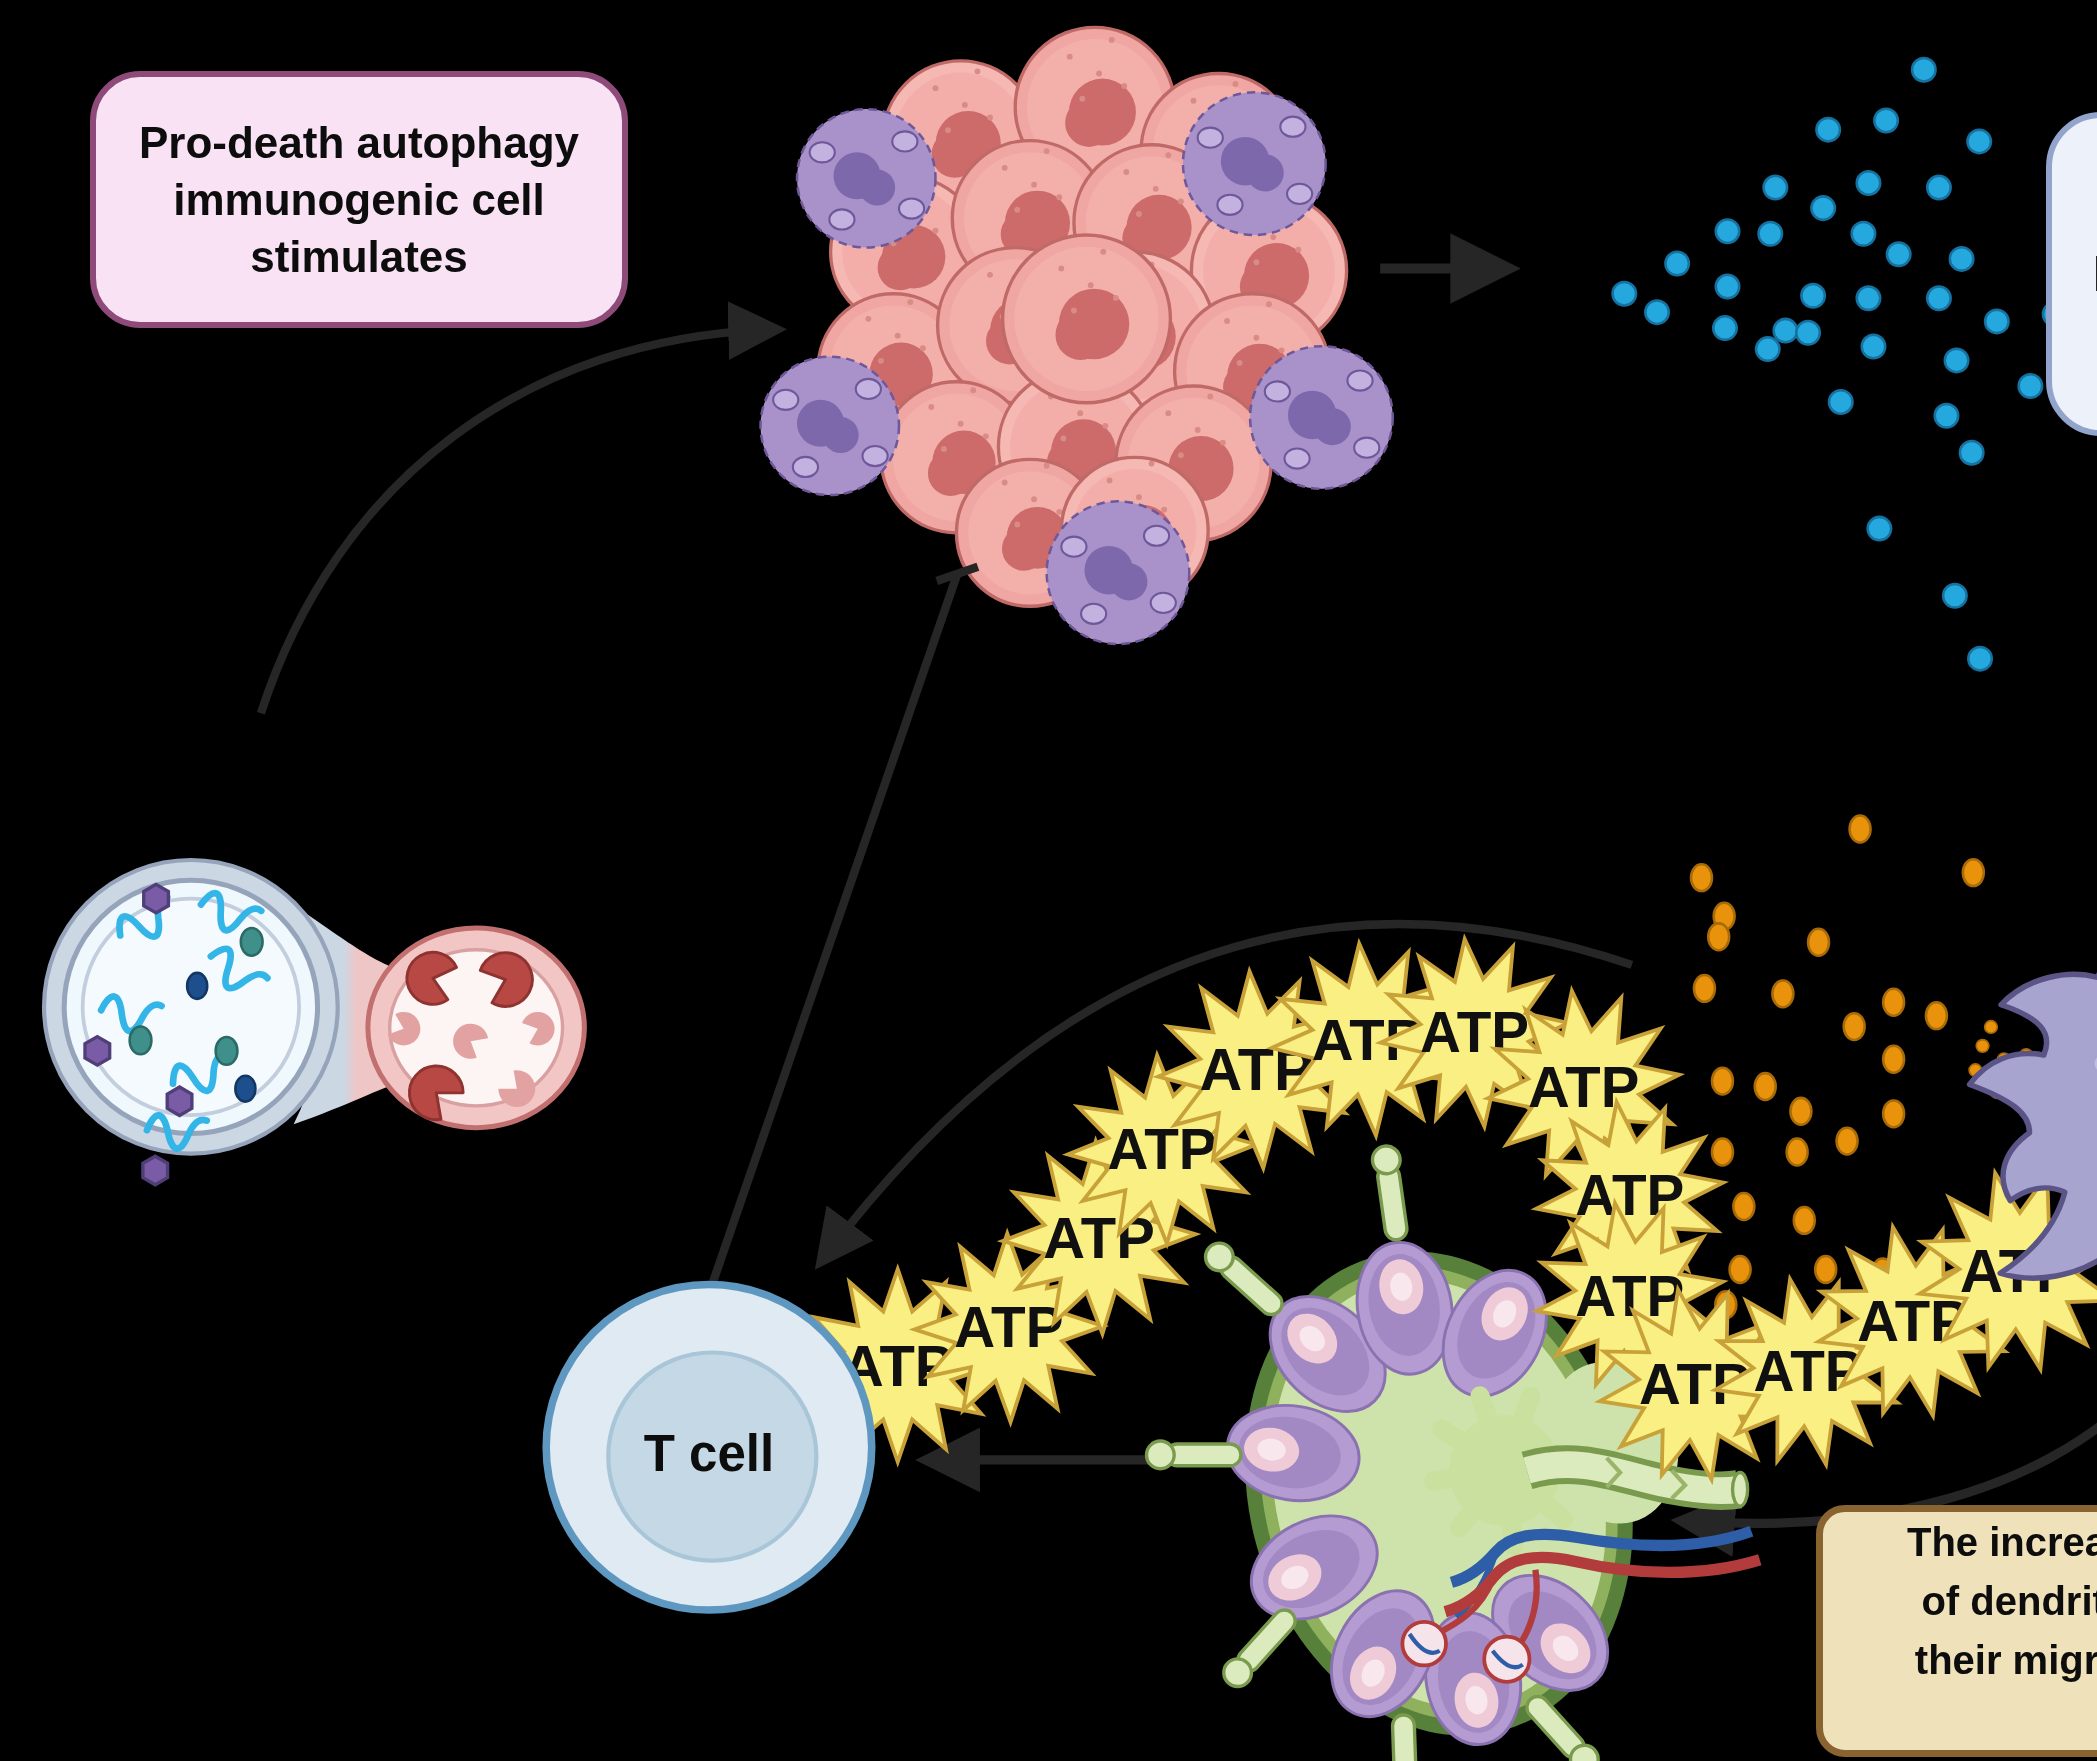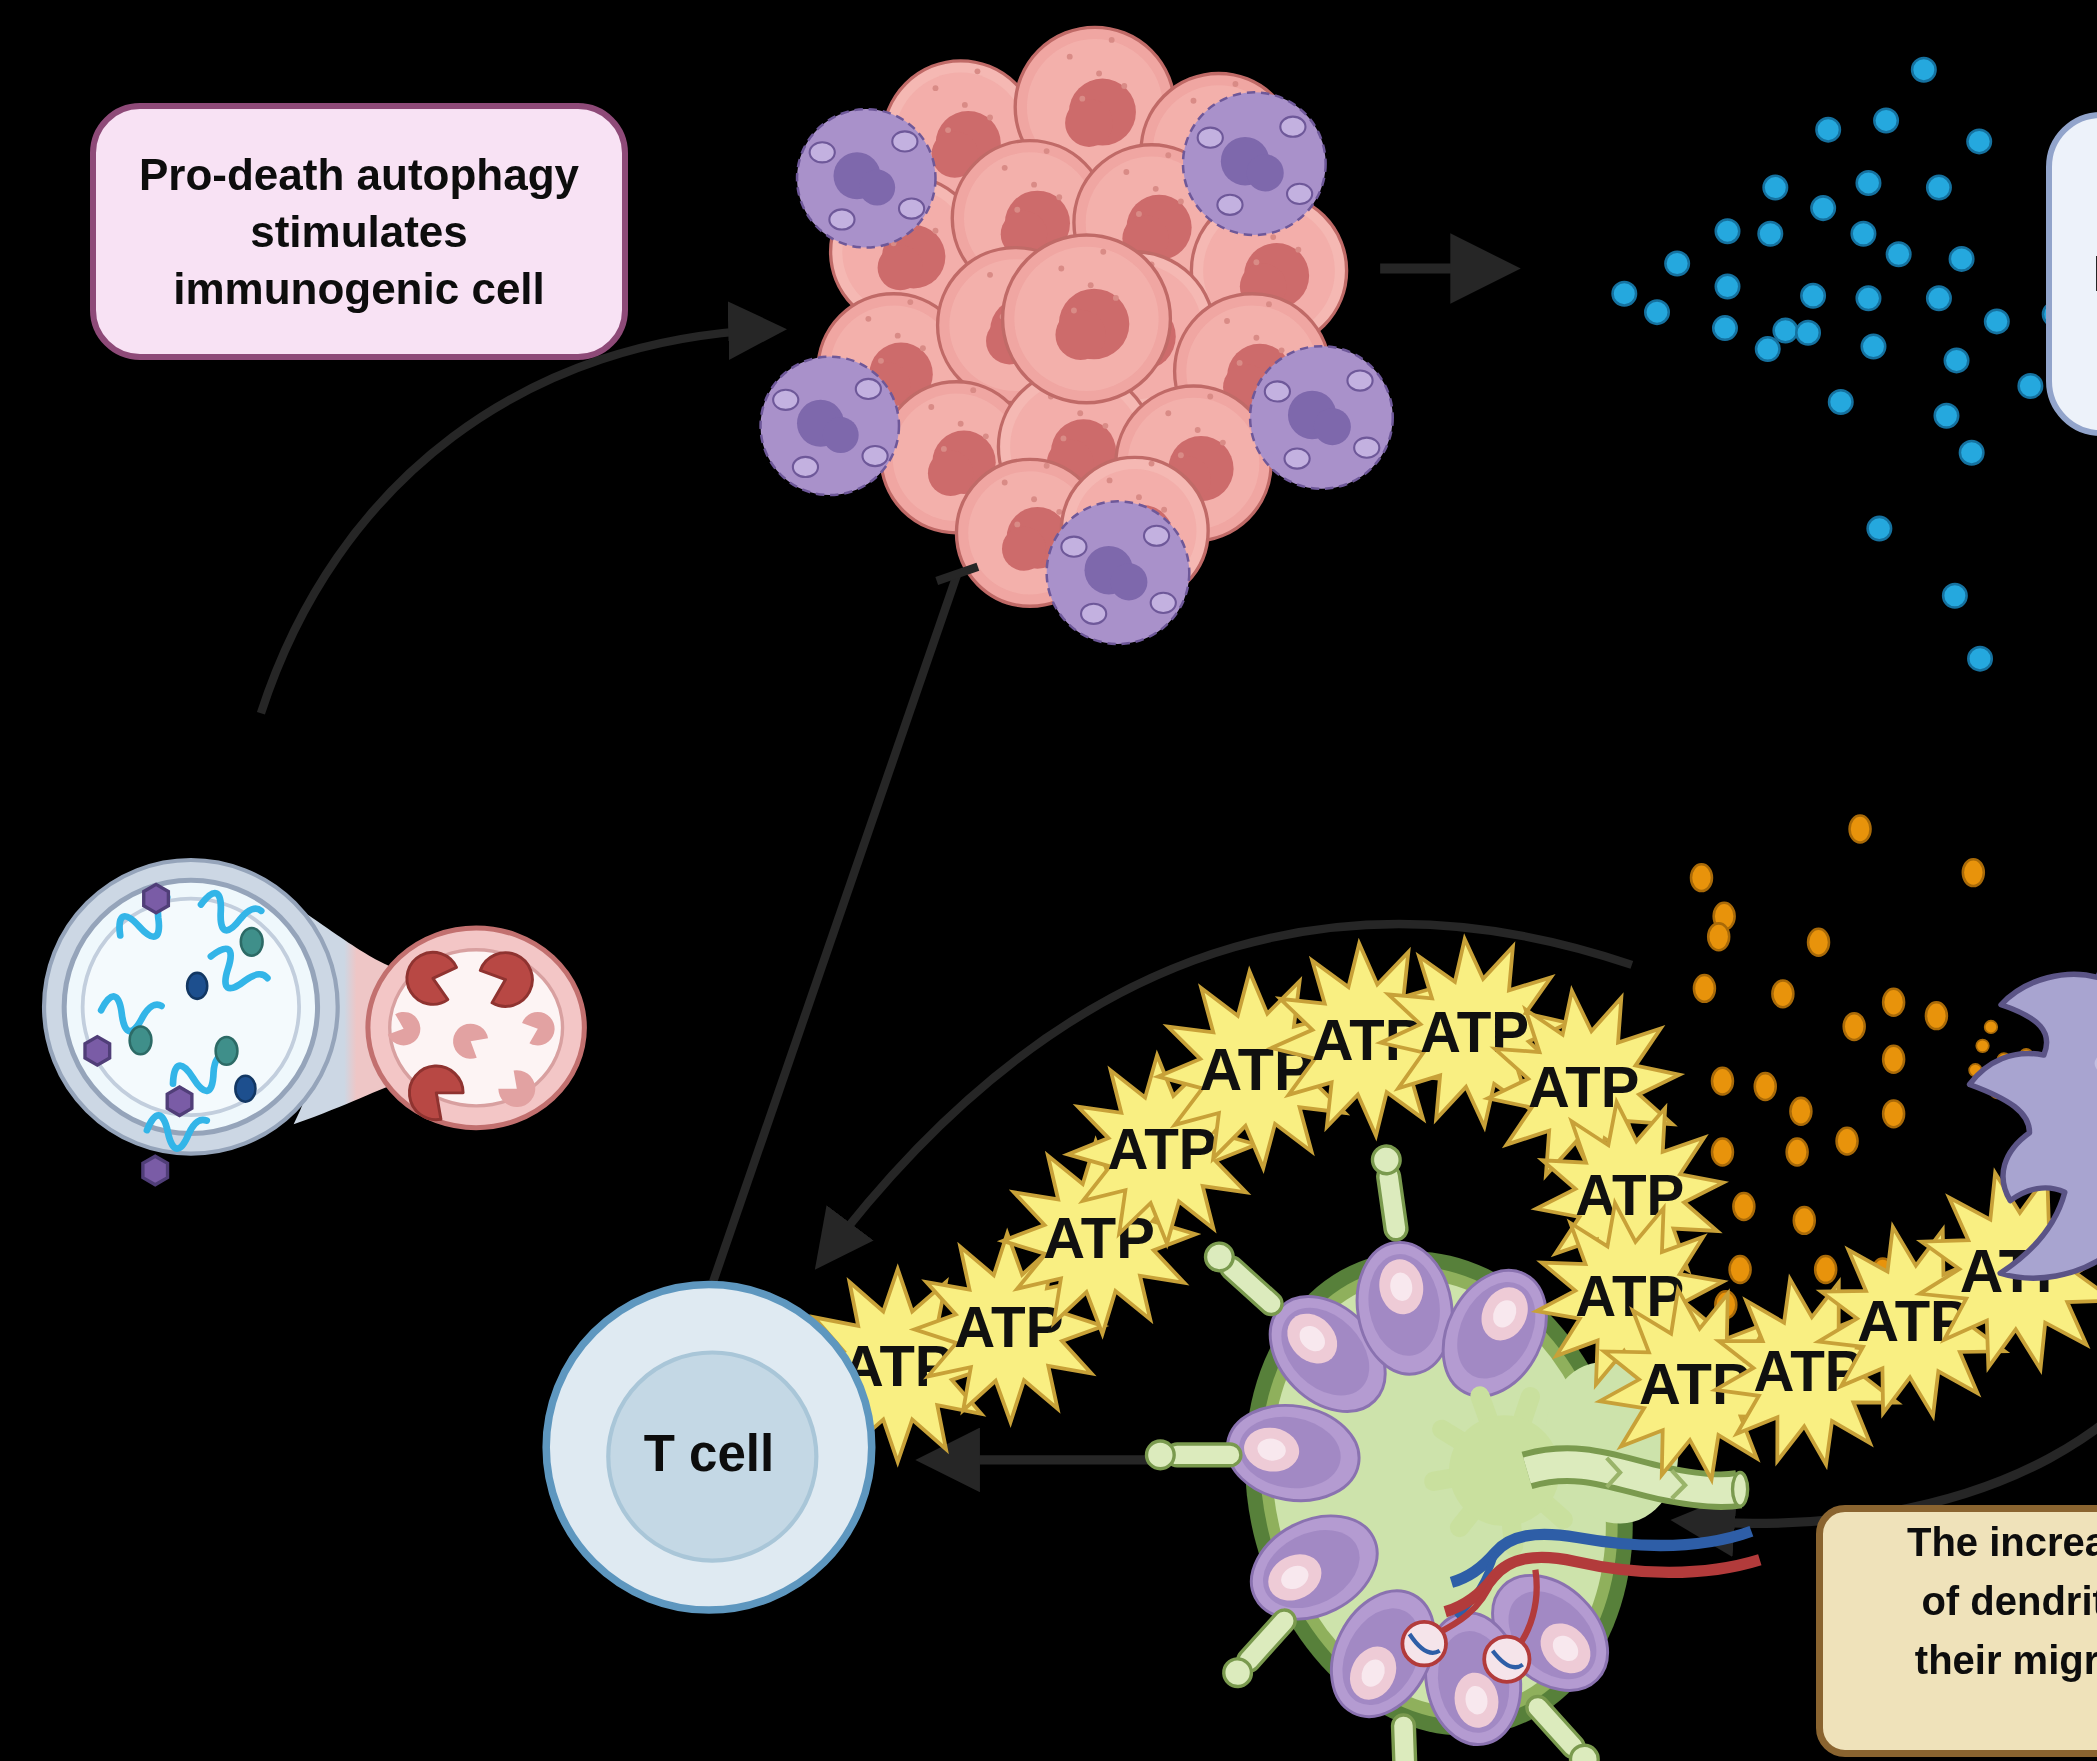--- a/index.html
+++ b/index.html
@@ -2,21 +2,21 @@
 <html style="font-size:6.7px"><head>
 <meta charset="utf-8">
 <style>
   html,body{margin:0;padding:0;background:#000;}
   body{width:2517px;height:1762px;position:relative;overflow:hidden;
        font-family:"Liberation Sans",sans-serif;}
   #art{position:absolute;left:0;top:0;}
   .note{position:absolute;box-sizing:border-box;display:flex;flex-direction:column;
         justify-content:center;text-align:center;font-weight:bold;color:#0d0d0d;}
   .note-pink{left:90px;top:71px;width:538px;height:257px;background:#f8e2f4;
-        border:6.7px solid #8e4a78;border-radius:50px;font-size:44px;line-height:1.3;margin-top:32px;}
+        border:6.7px solid #8e4a78;border-radius:50px;font-size:44px;line-height:1.3;}
   .note-damp{left:2046px;top:112px;width:274px;height:324px;background:#edf2fa;
         border:6.7px solid #92a4cb;border-radius:55px;font-size:50px;line-height:1.16;}
   .note-tan{left:1816px;top:1505px;width:691px;height:252px;background:#efe2ba;
         border:7.6px solid #8a6430;border-radius:29px;font-size:40px;line-height:1.47;}
   .tcell-label{position:absolute;left:583px;top:1424px;width:252px;text-align:center;
         font-weight:bold;font-size:51px;color:#0d0d0d;}
   svg text{font-family:"Liberation Sans",sans-serif;font-weight:bold;fill:#101010;}
 </style>
 </head>
 <body>
@@ -578,22 +578,22 @@
   </g>
 
   <g>
     <circle cx="1690" cy="3450" r="388" fill="#dfeaf2" stroke="#5e97bf" stroke-width="18"></circle>
     <circle cx="1698" cy="3472" r="248" fill="#c4d8e5" stroke="#a9c6d8" stroke-width="10"></circle>
   </g>
 </svg>
 
 <div class="note note-pink">
   <div>Pro-death autophagy</div>
+  <div>immunogenic cell</div>
   <div>stimulates</div>
-  <div>immunogenic cell</div>
 </div>
 
 <div class="note note-damp">
   <div>DAMP</div>
   <div>CRT</div>
   <div>HMGB1</div>
   <div>ATP</div>
   <div>IFN</div>
 </div>
 

